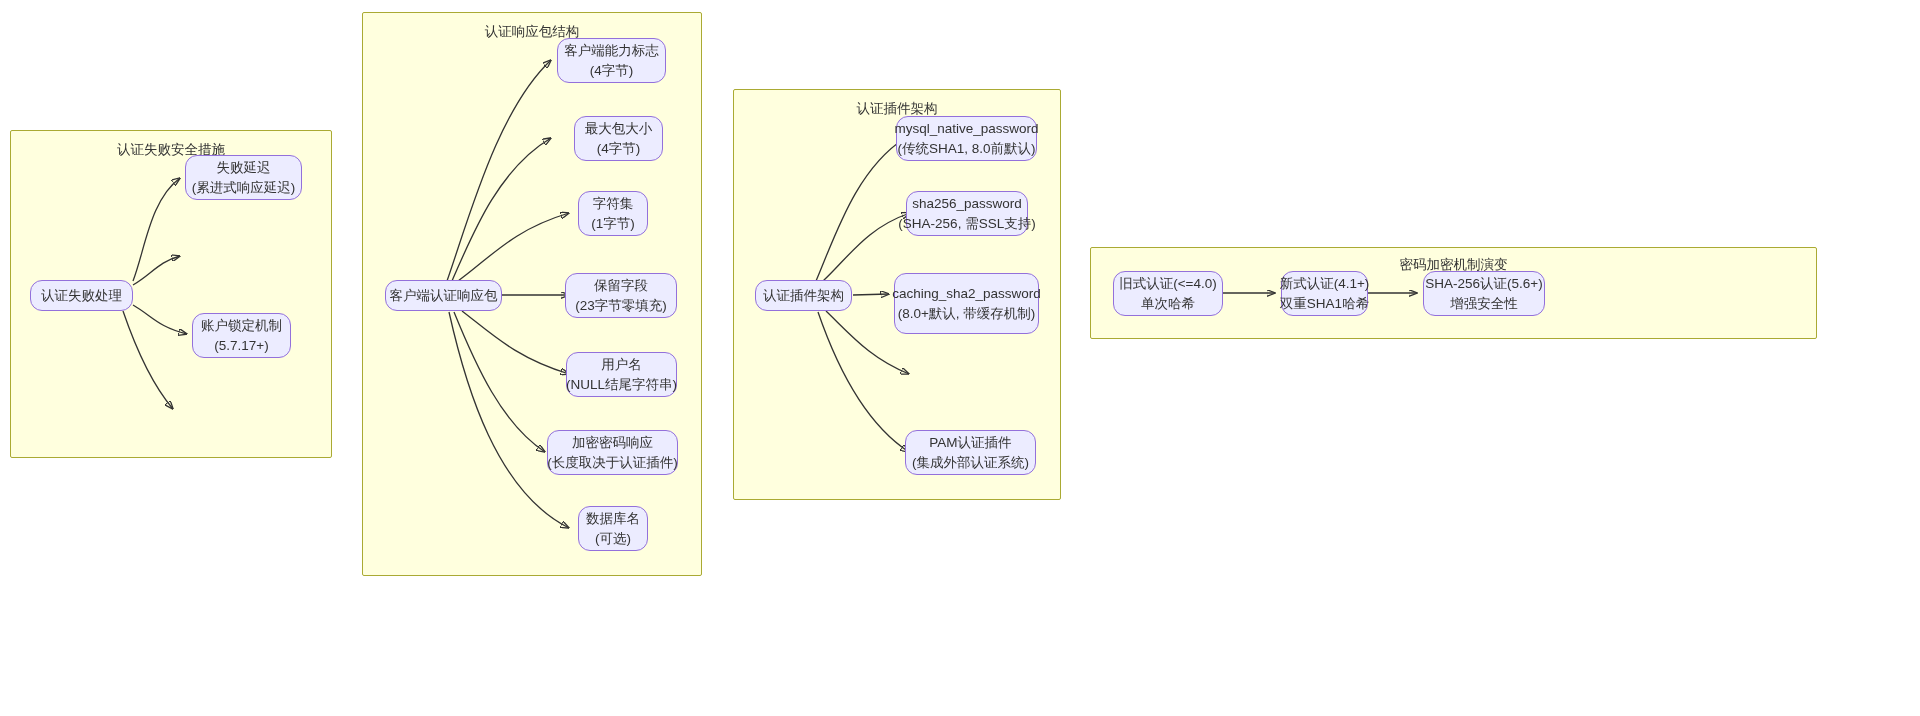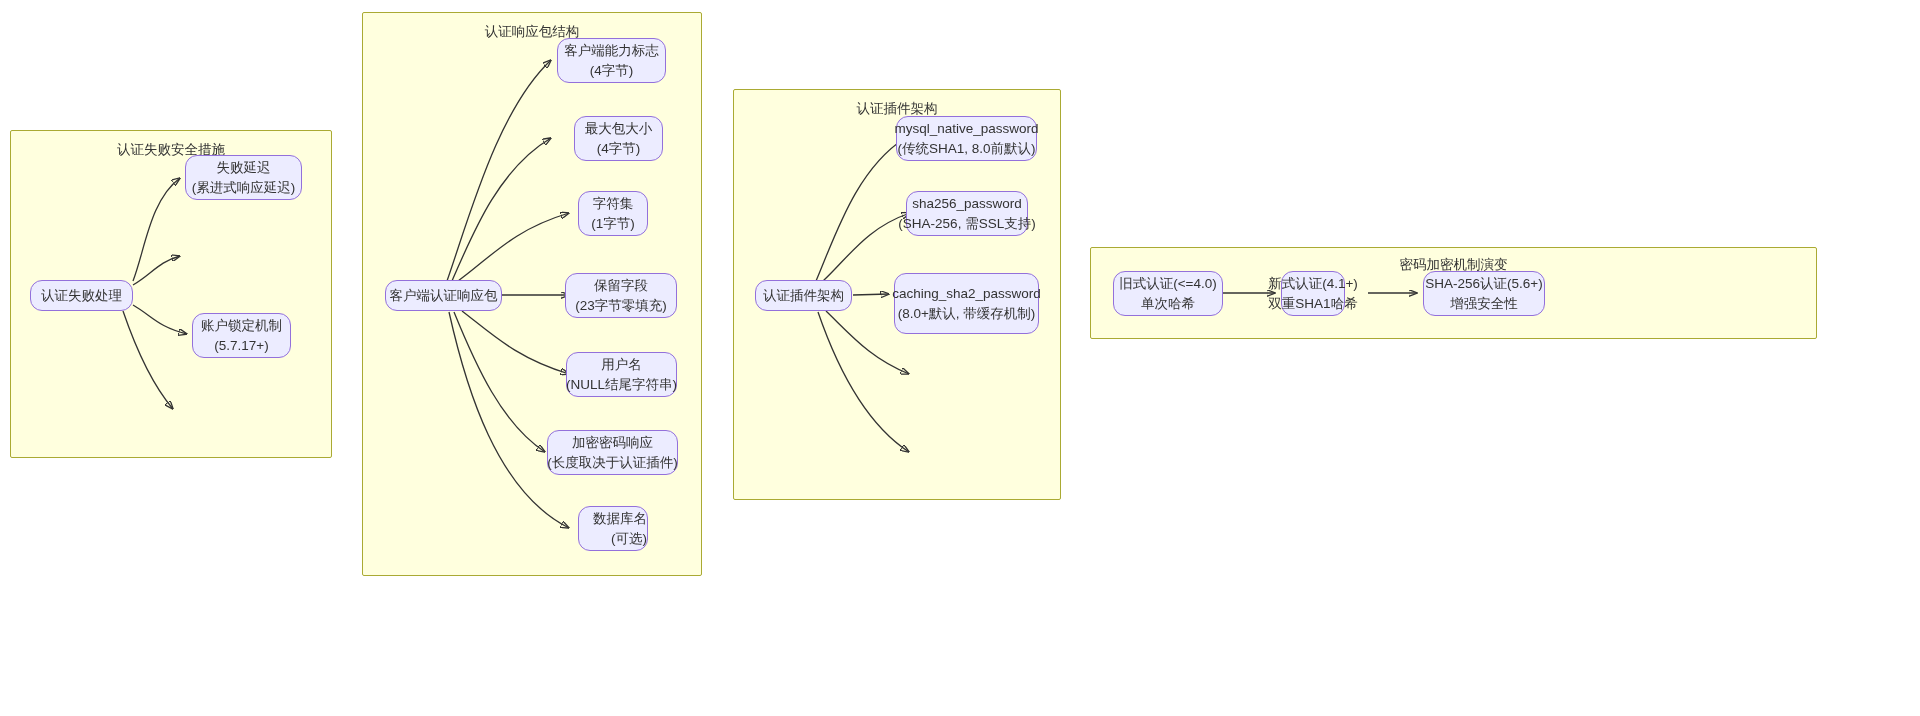--- a/index.html
+++ b/index.html
@@ -136,21 +136,21 @@
     <span class="l2">(23字节零填充)</span>
   </div>
   <div class="node" style="left:566px; top:352px; width:111px; height:45px;">
     <span>用户名</span>
     <span class="l2">(NULL结尾字符串)</span>
   </div>
   <div class="node" style="left:547px; top:430px; width:131px; height:45px;">
     <span>加密密码响应</span>
     <span class="l2">(长度取决于认证插件)</span>
   </div>
-  <div class="node" style="left:578px; top:506px; width:70px; height:45px;align-items:flex-end;">
+  <div class="node" style="left:578px; top:506px; width:70px; height:45px;">
     <span>数据库名</span>
     <span class="l2">(可选)</span>
   </div>
 
   <div class="subgraph" style="left:733px; top:89px; width:328px; height:411px;">
     <div class="subgraph-title" style="top:10px;">认证插件架构</div>
   </div>
 
   <svg class="edges">
 
@@ -169,35 +169,39 @@
     <span class="l2">(传统SHA1, 8.0前默认)</span>
   </div>
   <div class="node" style="left:906px; top:191px; width:122px; height:45px;">
     <span>sha256_password</span>
     <span class="l2">(SHA-256, 需SSL支持)</span>
   </div>
   <div class="node" style="left:894px; top:273px; width:145px; height:61px;">
     <span>caching_sha2_password</span>
     <span class="l2">(8.0+默认, 带缓存机制)</span>
   </div>
+  <div class="node" style="left:905px; top:430px; width:131px; height:45px;">
+    <span>PAM认证插件</span>
+    <span class="l2">(集成外部认证系统)</span>
+  </div>
 
   <div class="subgraph" style="left:1090px; top:247px; width:727px; height:92px;">
     <div class="subgraph-title" style="top:8px;">密码加密机制演变</div>
   </div>
 
   <svg class="edges">
     <path d="M1223,293 L1275,293" marker-end="url(#arrow)"></path>
     <path d="M1368,293 L1417,293" marker-end="url(#arrow)"></path>
   </svg>
 
   <div class="node" style="left:1113px; top:271px; width:110px; height:45px;">
     <span>旧式认证(&lt;=4.0)</span>
     <span class="l2">单次哈希</span>
   </div>
-  <div class="node" style="left:1281px; top:271px; width:64px; height:45px;">
+  <div class="node" style="left:1281px; top:271px; width:87px; height:45px;">
     <span>新式认证(4.1+)</span>
     <span class="l2">双重SHA1哈希</span>
   </div>
   <div class="node" style="left:1423px; top:271px; width:122px; height:45px;">
     <span>SHA-256认证(5.6+)</span>
     <span class="l2">增强安全性</span>
   </div>
 
 </div>
 

